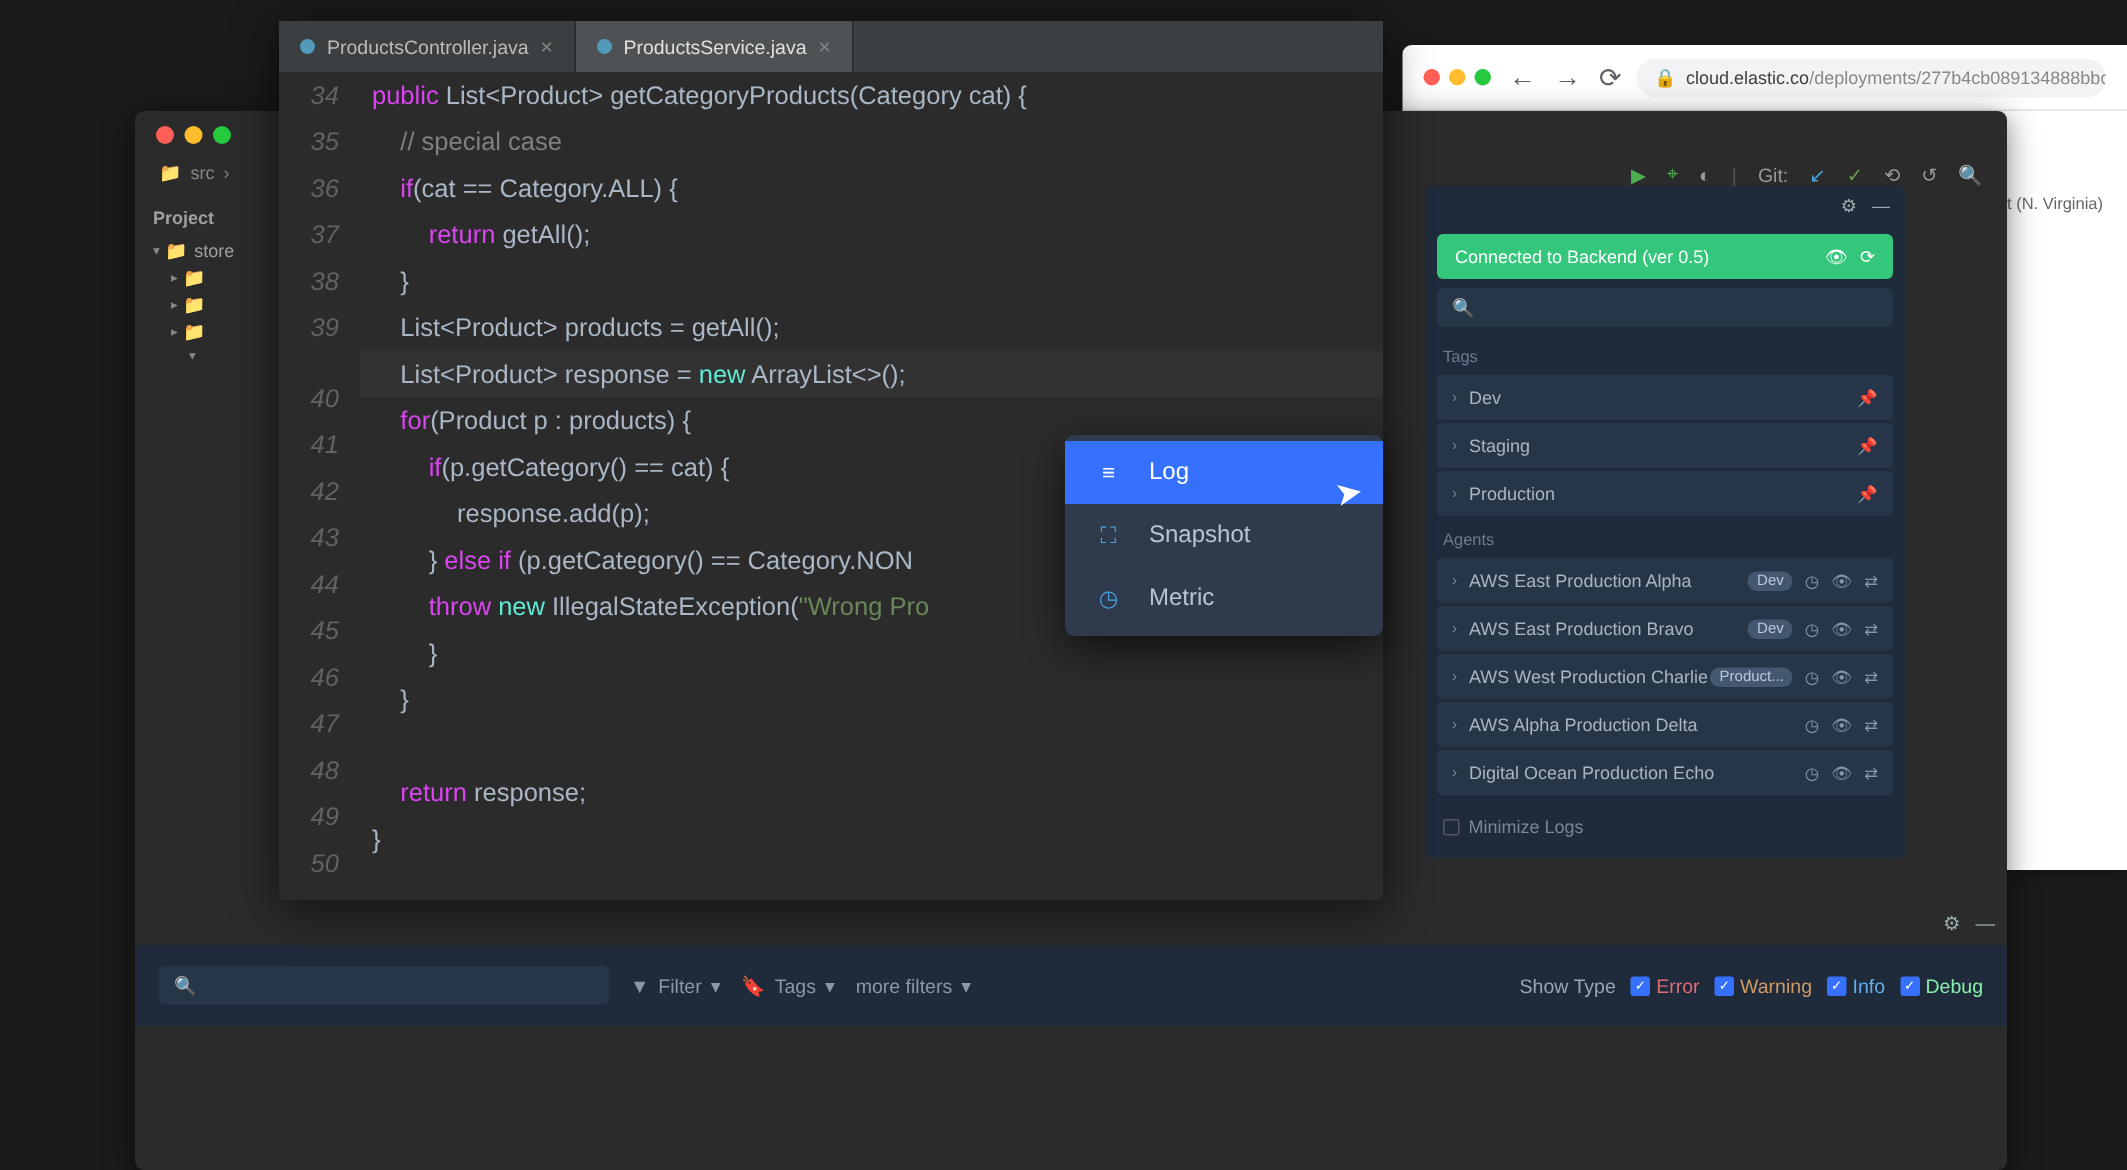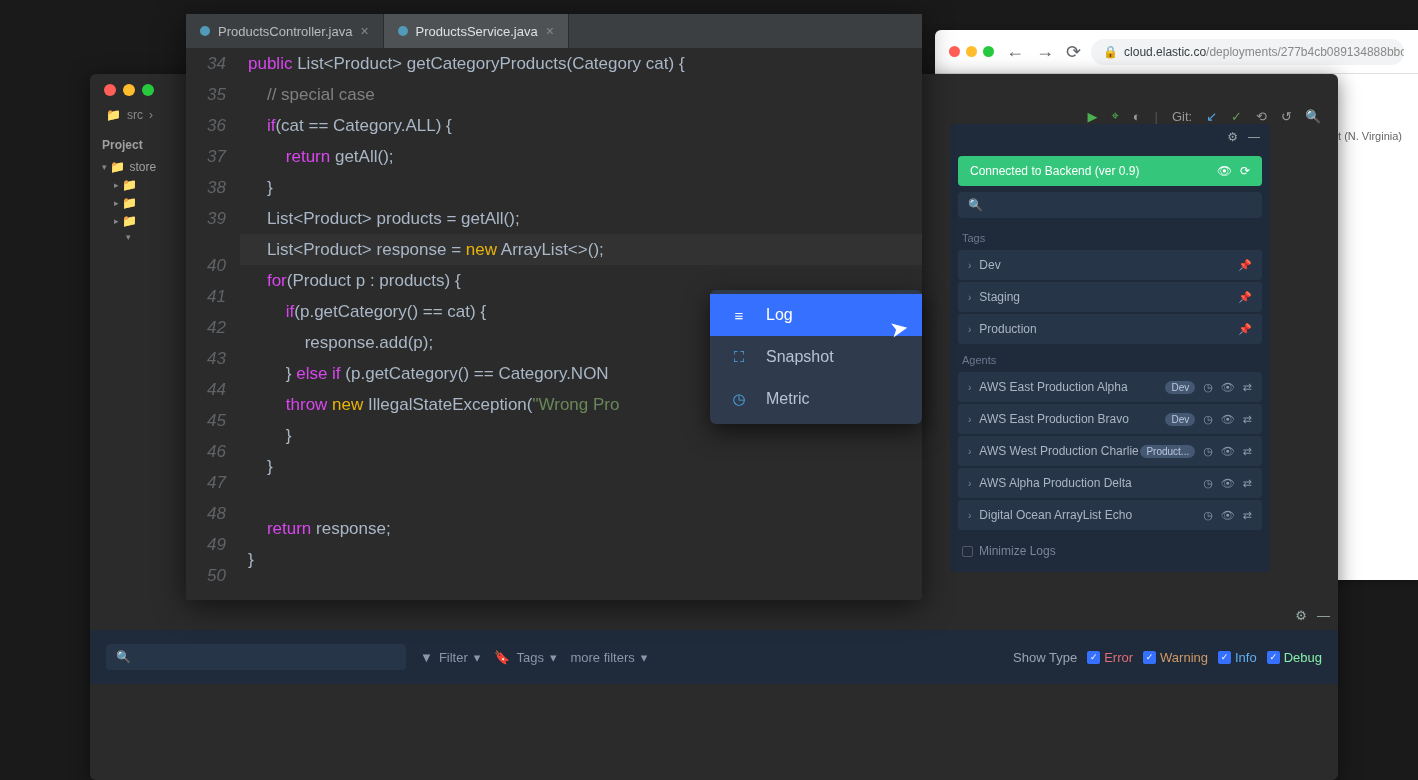--- a/index.html
+++ b/index.html
@@ -41,21 +41,21 @@
 .etab { display:flex; align-items:center; gap:8px; padding:0 14px; font-size:13px; color:#bbb; border-right:1px solid #2b2b2b; cursor:pointer; }
 .etab.active { background:#4e5254; color:#e0e0e0; }
 .etab .dot { width:10px; height:10px; border-radius:50%; background:#519aba; }
 .etab .close { color:#888; font-size:14px; }
 .editor-body { display:flex; font-family: Menlo, Consolas, monospace; font-size:17px; line-height:31px; height:calc(100% - 34px); }
 .gutter { width:54px; text-align:right; padding-right:14px; color:#606366; background:#2b2b2b; user-select:none;font-style:italic;}
 .code { flex:1; color:#a9b7c6; white-space:pre; overflow:hidden; }
 .code .line { padding-left:8px; height:31px; }
 .code .line.active { background:#323232; }
 .cl-kw { color:#d946ef; }
-.cl-new { color:#eab308; }
+.cl-new { color:#5eead4; }
 .cl-str { color:#6a8759; }
 .cl-cmt { color:#808080; }
 
 
 .ctx-menu { position:absolute; top:290px; left:710px; width:212px; background:#2f3b4c; border-radius:6px; box-shadow:0 8px 24px rgba(0,0,0,0.6); z-index:20; padding:4px 0; }
 .ctx-item { display:flex; align-items:center; gap:18px; padding:12px 20px; font-size:16px; color:#b8c4d4; cursor:pointer; }
 .ctx-item.hover { background:#3670ff; color:#fff; }
 .ctx-item .ci-icon { width:18px; text-align:center; font-size:15px; }
 .ctx-item.hover .ci-icon { color:#fff; }
 
@@ -214,21 +214,21 @@
 </div>
 
 <div class="cursor">➤</div>
 
 <div class="side-panel">
   <div class="side-head">
     <span>⚙</span>
     <span>—</span>
   </div>
   <div class="side-banner">
-    <span>Connected to Backend (ver 0.9)</span>
+    <span>Connected to Backend (ver 0.5)</span>
     <span class="br-icons">
       <span>👁</span>
       <span>⟳</span>
     </span>
   </div>
   <div class="side-search">🔍</div>
   <div class="side-sect">Tags</div>
   <div id="side-tags">
       <div class="side-row">
         <span class="rleft">
@@ -297,21 +297,21 @@
         </span>
         <span class="ricons">
           <span>◷</span>
           <span>👁</span>
           <span>⇄</span>
         </span>
       </div>
       <div class="side-row">
         <span class="rleft">
           <span class="chev">›</span>
-          <span>Digital Ocean ArrayList Echo</span>
+          <span>Digital Ocean Production Echo</span>
         </span>
         <span class="ricons">
           <span>◷</span>
           <span>👁</span>
           <span>⇄</span>
         </span>
       </div>
     </div>
   <div class="side-min">
     <span class="ck"></span>

